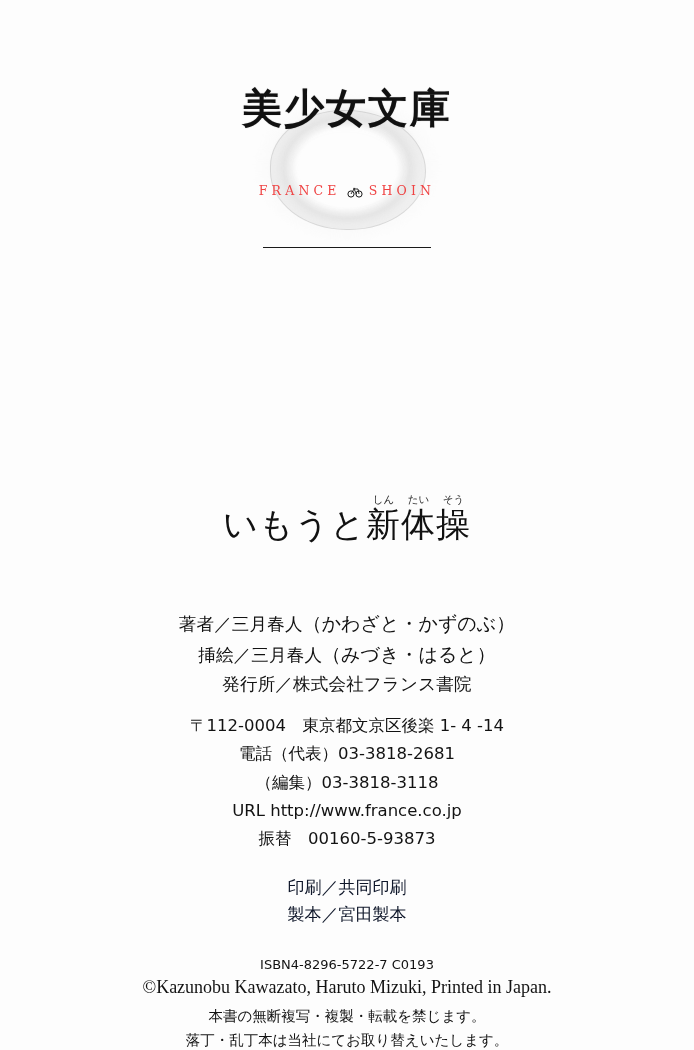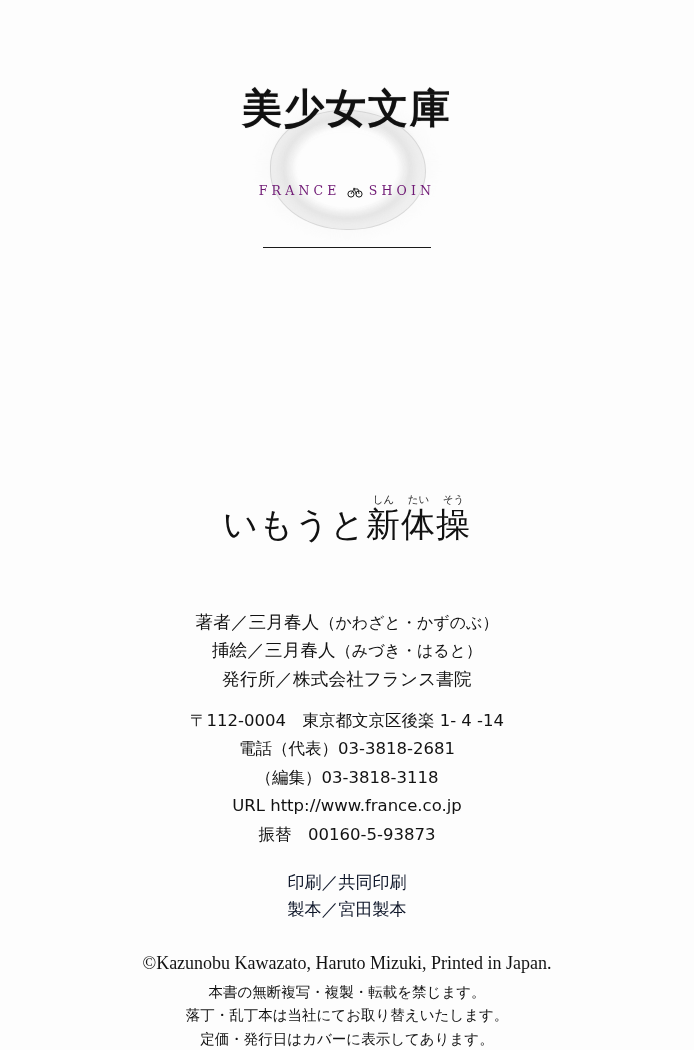--- a/index.html
+++ b/index.html
@@ -79,21 +79,21 @@
     line-height: 1;
     text-shadow: 0 0 1px rgba(0,0,0,0.35);
   }
   .logo-sub {
     position: relative;
     z-index: 2;
     margin-top: 9px;
     font-family: "DejaVu Serif", "Liberation Serif", serif;
     font-size: 12.5px;
     letter-spacing: 4.2px;
-    color: #701a75;
+    color: #ef4444;
     display: flex;
     align-items: center;
     gap: 6px;
   }
   .logo-mark {
     display: inline-block;
     width: 16px;
     height: 14px;
     position: relative;
     top: 1px;
@@ -155,21 +155,21 @@
     text-align: center;
     font-family: "DejaVu Sans", "Liberation Sans", sans-serif;
   }
   .credit-line {
     font-size: 17.5px;
     line-height: 1.62;
     color: #121212;
     letter-spacing: 0.2px;
   }
   .credit-line .kana {
-    font-size: 16px;
+    font-size: 19px;
     letter-spacing: 0;
   }
   .addr-block {
     margin-top: 14px;
     font-size: 16.5px;
     line-height: 1.72;
     color: #121212;
   }
   .print-block {
     margin-top: 20px;
@@ -258,20 +258,21 @@
       <div>URL http://www.france.co.jp</div>
       <div>振替　00160-5-93873</div>
     </div>
 
     <div class="print-block">
       <div>印刷／共同印刷</div>
       <div>製本／宮田製本</div>
     </div>
 
     <div class="isbn-block">
+      <div>ISBN4-8296-5722-7 C0193</div>
       <div class="copy-line">©Kazunobu Kawazato, Haruto Mizuki,  Printed in Japan.</div>
       <div class="notice-block">
         <div>本書の無断複写・複製・転載を禁じます。</div>
         <div>落丁・乱丁本は当社にてお取り替えいたします。</div>
         <div>定価・発行日はカバーに表示してあります。</div>
       </div>
     </div>
 
   </div>
 </div>

